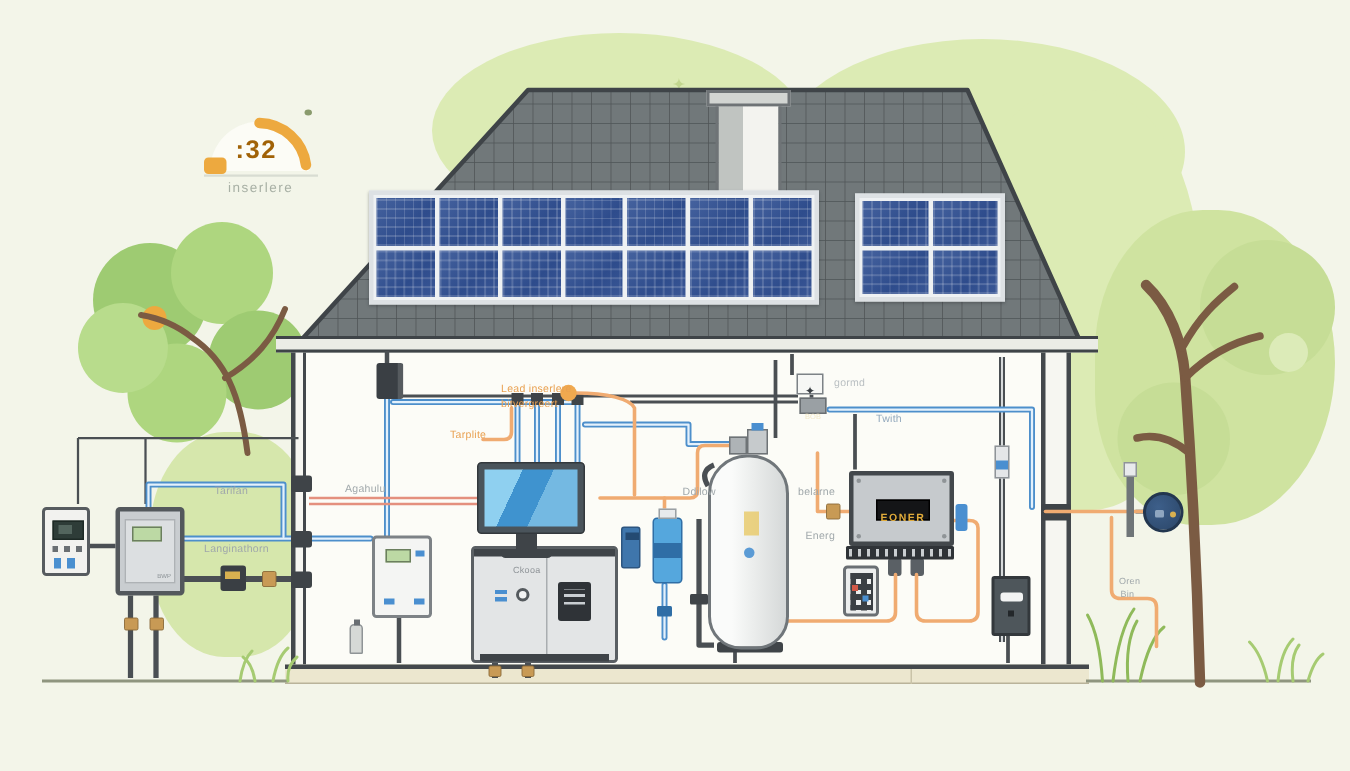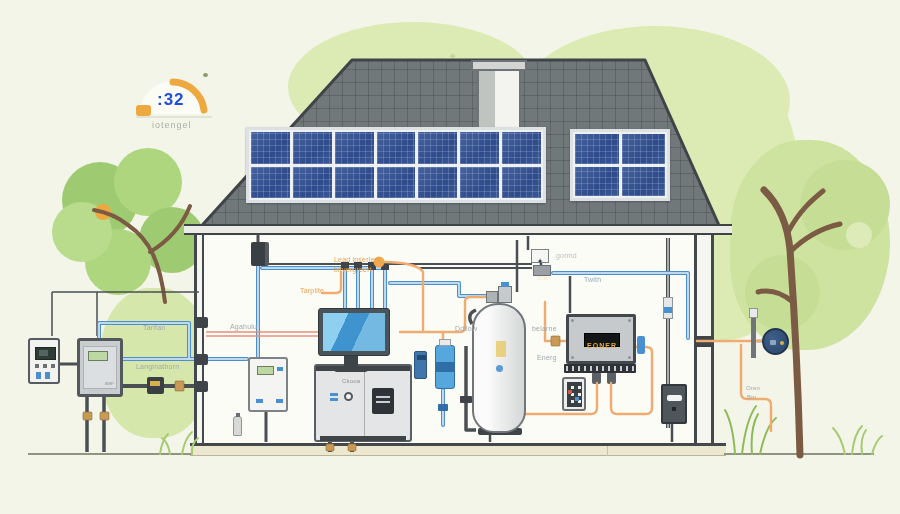--- a/index.html
+++ b/index.html
@@ -48,22 +48,22 @@
 <div class="blob" style="left:745px;top:255px;width:75px;height:75px;background:#c6dd96"></div>
 <div class="blob" style="left:846px;top:222px;width:26px;height:26px;background:#dcebb8"></div>
 
 <div class="d" style="left:128px;top:72px;width:90px;height:60px">
   <svg width="90" height="60">
     <path d="M 12,42 A 33,33 0 0 1 78,42 Z" fill="#fdfdf8" opacity="0.85"></path>
     <path d="M 45,10 A 32,32 0 0 1 76,38" fill="none" stroke="#eda93f" stroke-width="7" stroke-linecap="round"></path>
     <rect x="8" y="33" width="15" height="11" rx="3" fill="#eda93f"></rect>
     <path d="M 8,45 H 84" stroke="#d8dcd2" stroke-width="1.5"></path>
   </svg>
-  <span class="d" style="left:29px;top:18px;font-size:17px;font-weight:bold;color:#1d4ed8;letter-spacing:1px">:32</span>
-  <span class="d" style="left:24px;top:48px;font-size:9px;color:#a8b0a5;letter-spacing:1px">iotengel</span>
+  <span class="d" style="left:29px;top:18px;font-size:17px;font-weight:bold;color:#a16207;letter-spacing:1px">:32</span>
+  <span class="d" style="left:24px;top:48px;font-size:9px;color:#a8b0a5;letter-spacing:1px">inserlere</span>
 </div>
 <div class="d" style="left:448px;top:50px;font-size:11px;color:#c2d78f">✦</div>
 <div class="d" style="left:203px;top:73px;width:5px;height:4px;border-radius:50%;background:#8a9b6d"></div>
 
 <div class="d interior" style="left:194px;top:233px;width:520px;height:210px"></div>
 <div class="d wall" style="left:194px;top:232px;width:10px;height:211px;border-left:3px solid #43484c;border-right:2px solid #43484c"></div>
 <div class="d wall" style="left:694px;top:232px;width:20px;height:211px;border-left:3px solid #43484c;border-right:3px solid #43484c"></div>
 <div class="d foundation" style="left:190px;top:443px;width:536px;height:13px"></div>
 <div class="d" style="left:607px;top:446px;width:1px;height:10px;background:#c9c3a8"></div>
 

